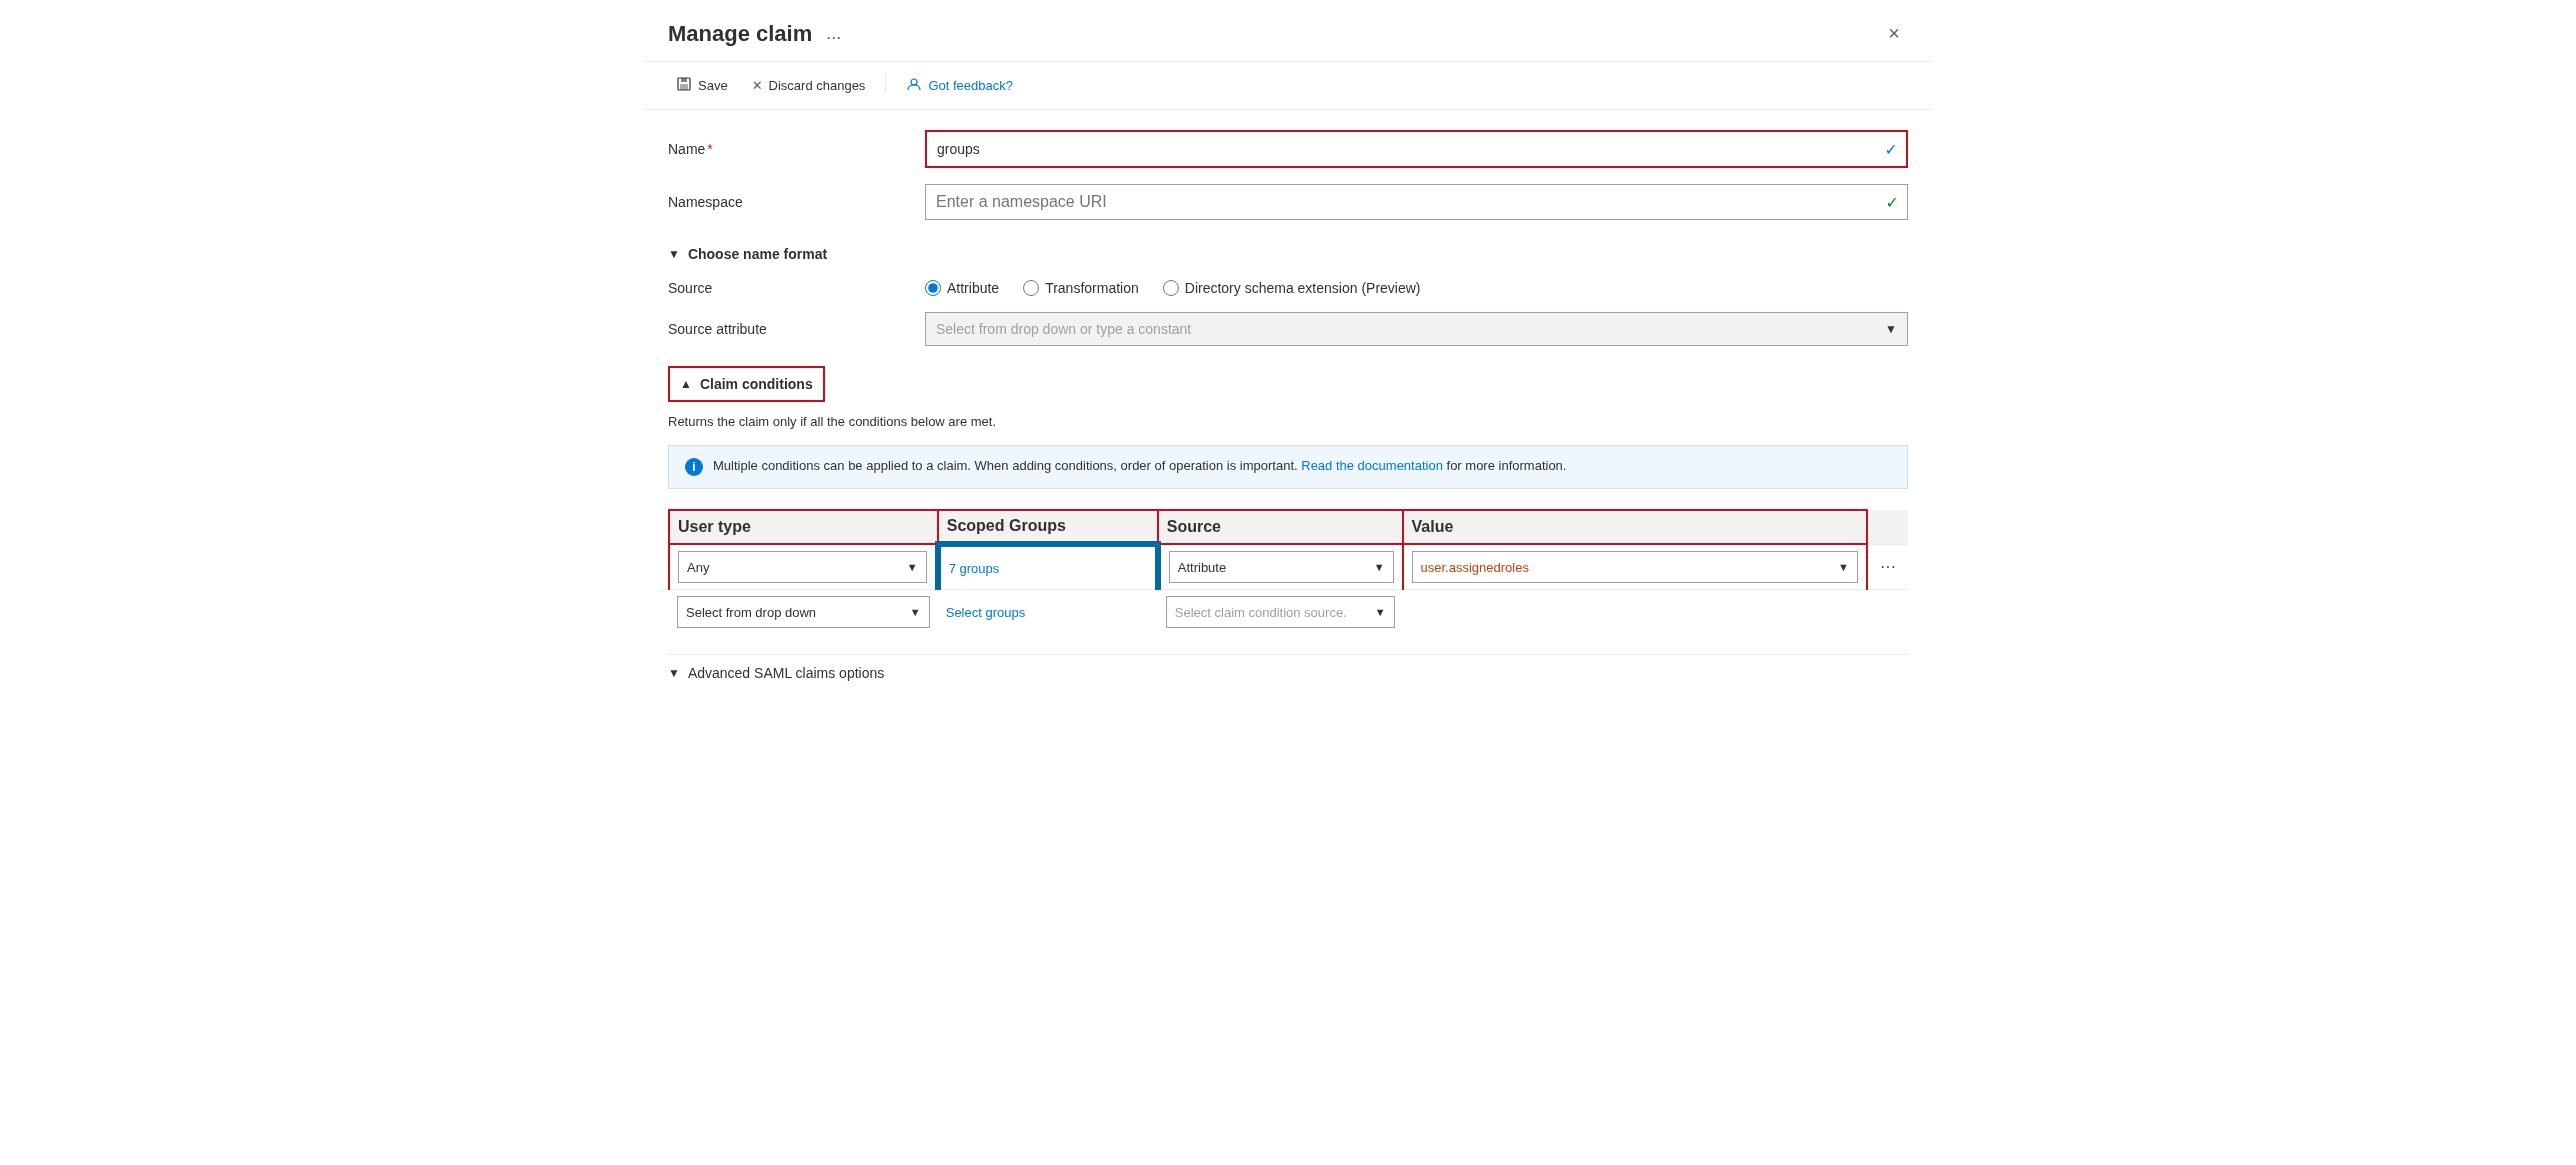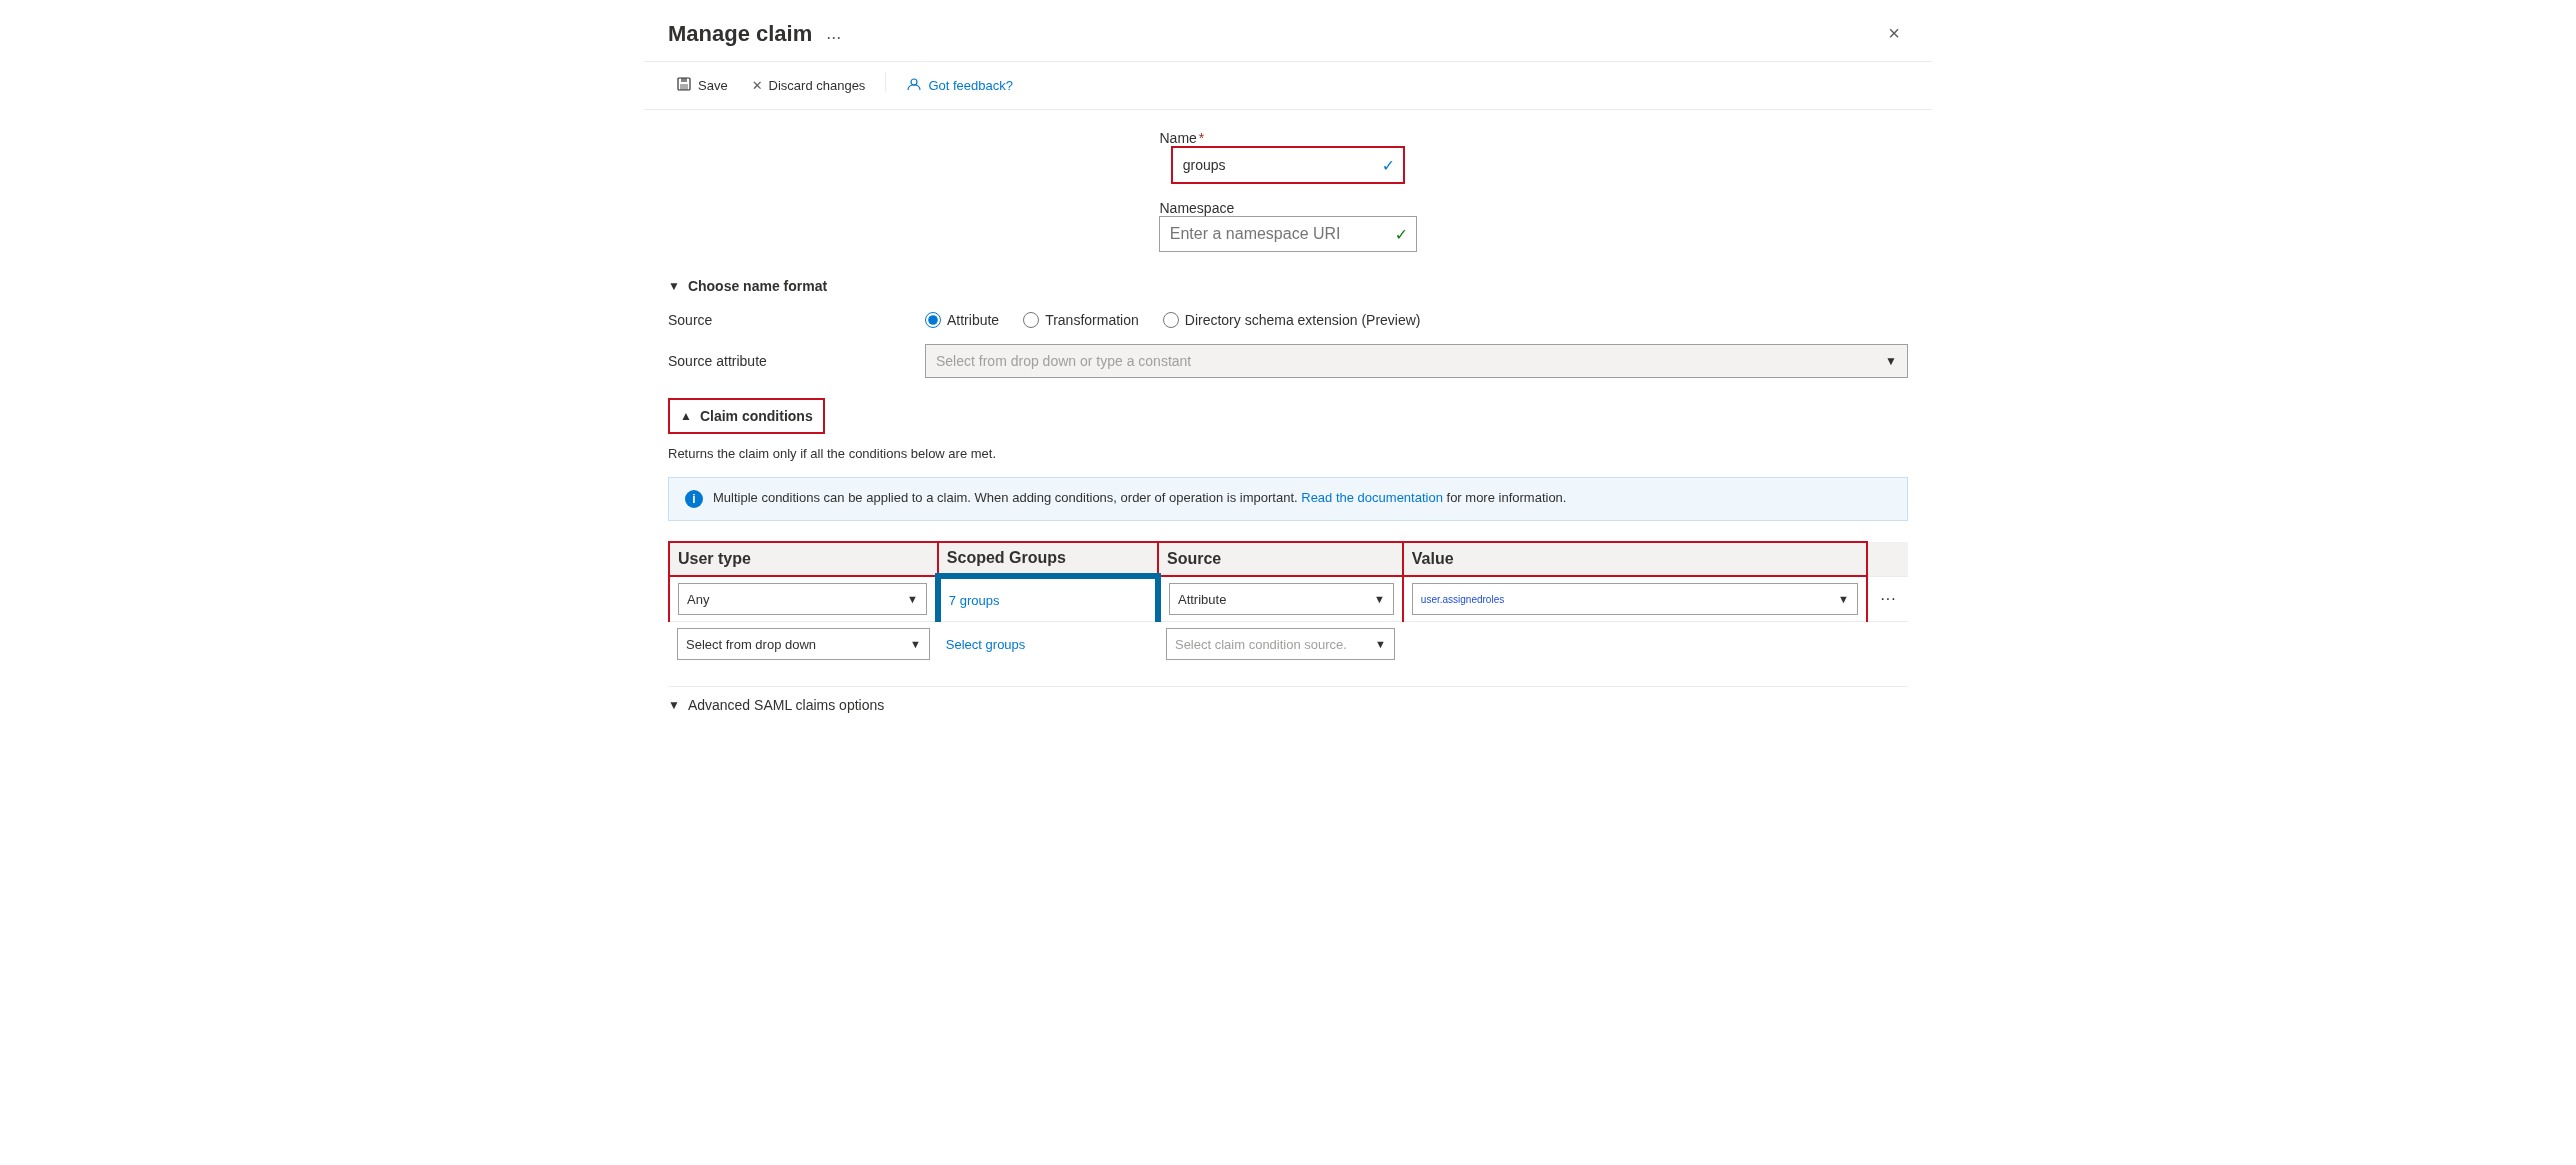--- a/index.html
+++ b/index.html
@@ -83,21 +83,20 @@
       padding: 4px 8px;
     }
     .form-body {
       padding: 20px 24px;
     }
     .form-row {
       display: flex;
       align-items: center;
       margin-bottom: 16px;
       min-height: 36px;
-      flex-direction: column;
     }
     .form-label {
       width: 257px;
       font-size: 14px;
       color: #323130;
       flex-shrink: 0;
     }
     .required-star {
       color: #a4262c;
       margin-left: 2px;
@@ -321,22 +320,22 @@
       display: flex;
       align-items: center;
       border: 1px solid #a19f9d;
       background: #fff;
       height: 32px;
       padding: 0 8px;
       cursor: pointer;
     }
     .value-text {
       flex: 1;
-      font-size: 10px;
-      color: #1d4ed8;
+      font-size: 13px;
+      color: #c2410c;
     }
     .more-btn {
       background: none;
       border: none;
       cursor: pointer;
       font-size: 16px;
       color: #323130;
       padding: 0 4px;
     }
     .add-row td {

